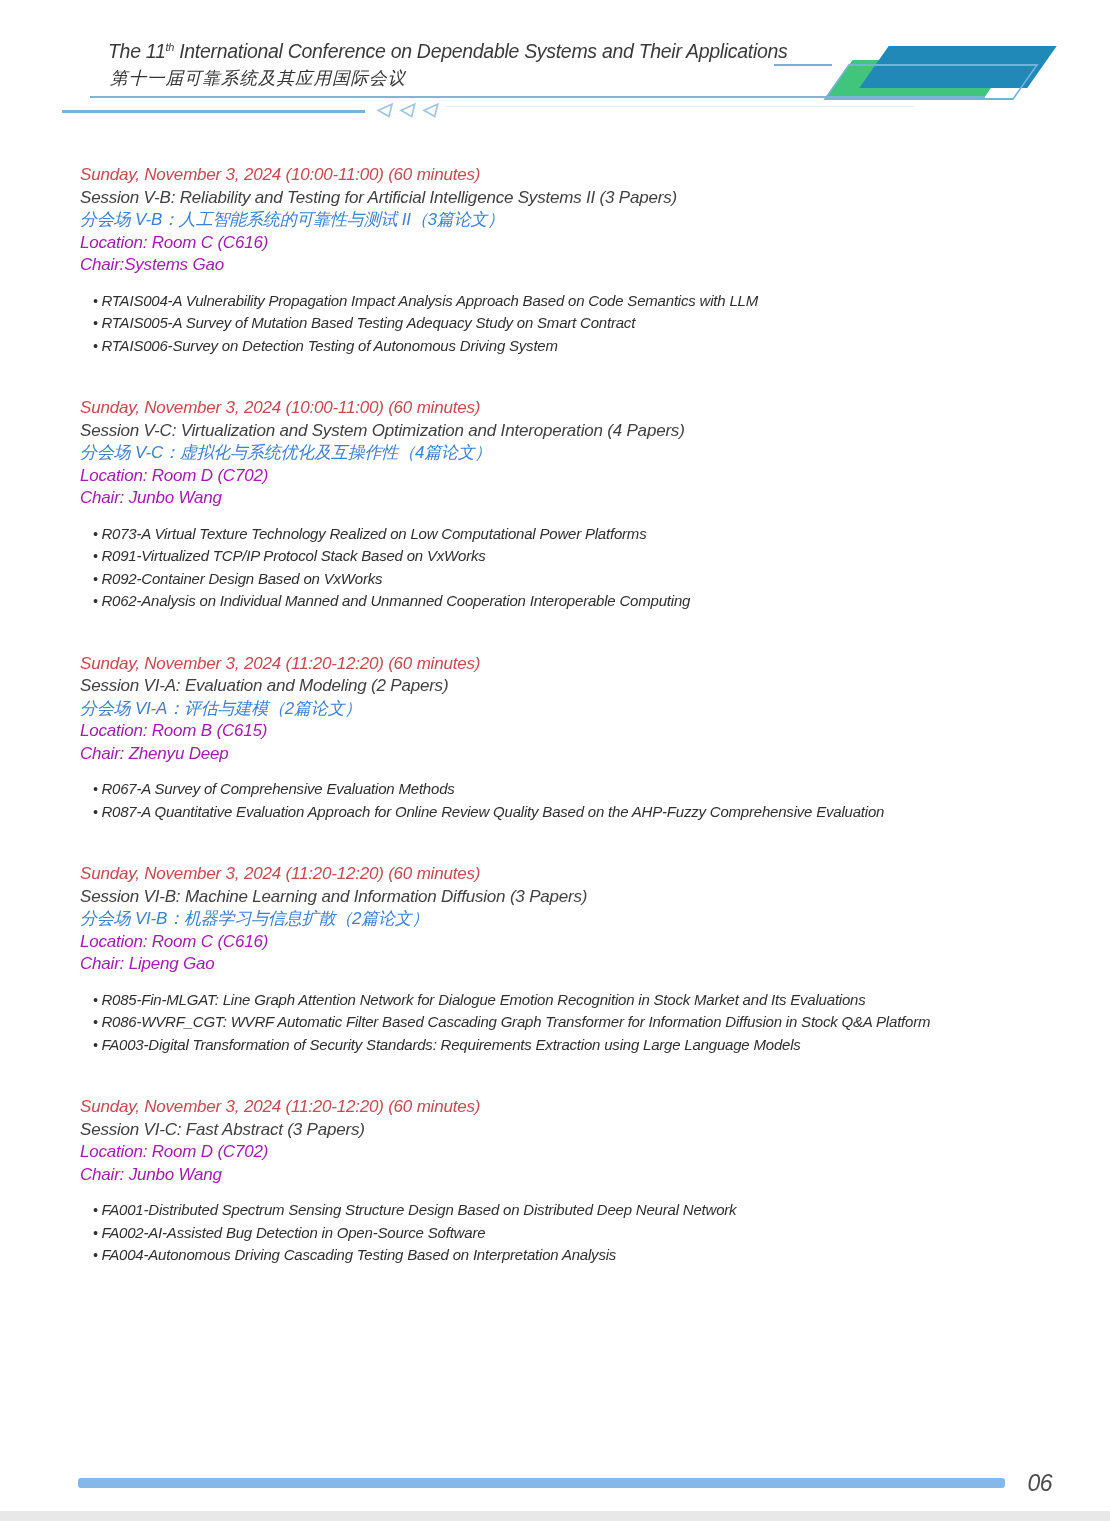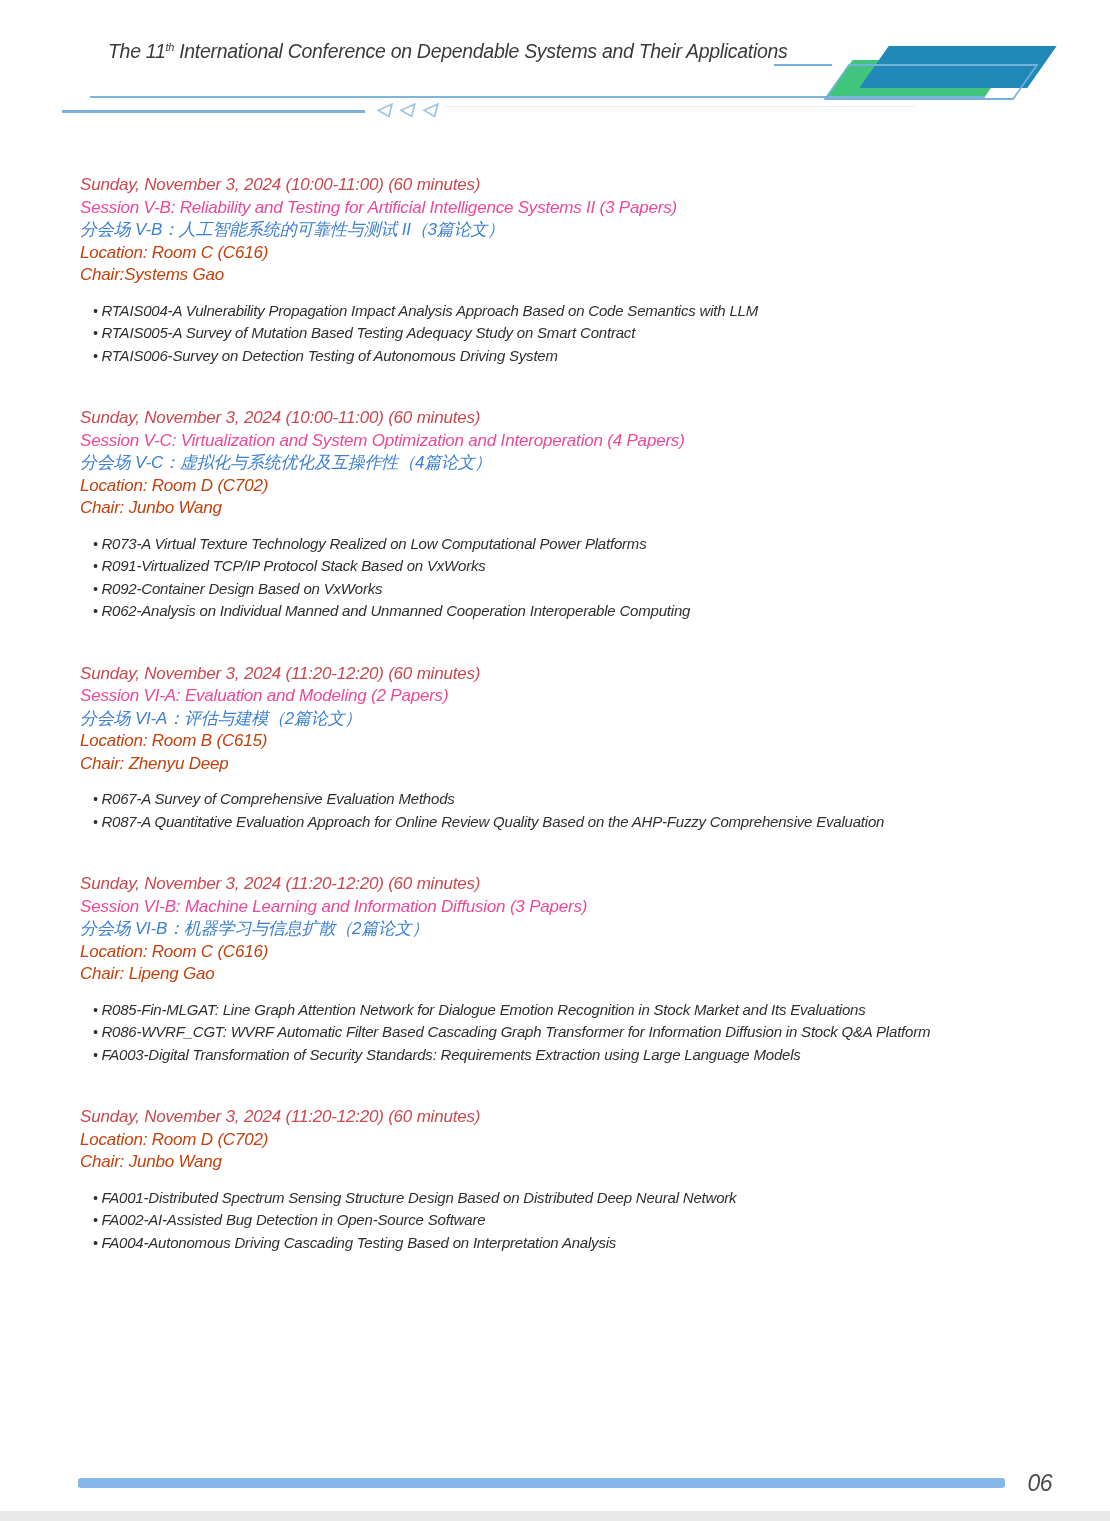--- a/index.html
+++ b/index.html
@@ -51,26 +51,26 @@
   .rule-1 { position: absolute; left: 90px; top: 96px; width: 895px; height: 2px; background: #7db6d9; }
   .rule-2 { position: absolute; left: 62px; top: 110px; width: 303px; height: 3px; background: #79b1d8; }
   .triangles {
     position: absolute; left: 376px; top: 98px;
     font-size: 18px; color: #9dc6e3; letter-spacing: 2px; font-weight: bold;
   }
   .rule-3 { position: absolute; left: 445px; top: 106px; width: 470px; height: 1px; background: #e2eef7; }
 
   
   .content { padding: 16px 60px 0 80px; }
-  .session { margin-bottom: 40px; margin-top: 10px; }
+  .session { margin-bottom: 40px; }
   .session > div { font-size: 17px; line-height: 22.5px; letter-spacing: -0.2px; }
   .s-date  { color: #c9494f; }
-  .s-en    { color: #ec4899; }
+  .s-en    { color: #404040; }
   .s-zh    { color: #3c80d2; letter-spacing: 0.2px; }
-  .s-loc, .s-chair { color: #c2410c; }
+  .s-loc, .s-chair { color: #a21caf; }
 
   .papers { list-style: none; margin: 13px 0 0 13px; }
   .papers li {
     font-size: 15px; line-height: 22.5px; letter-spacing: -0.2px; color: #2f2f2f;
   }
   .papers li::before { content: "• "; font-size: 14px; }
 
   
   .footer-bar {
     position: absolute; left: 78px; top: 1478px; width: 927px; height: 10px;
@@ -81,20 +81,21 @@
     font-size: 23px; color: #4c4c4c; letter-spacing: -0.5px; margin-left: 11px;
   }
 </style>
 </head>
 <body>
 
 <div class="page">
 
   <div class="header">
     <div class="title-en"><span>The 11</span><sup>th</sup><span> International Conference on Dependable Systems and Their Applications</span></div>
+    <div class="title-zh">第十一届可靠系统及其应用国际会议</div>
 
     <div class="deco">
       <div class="deco-green"></div>
       <div class="deco-teal"></div>
       <div class="deco-outline"></div>
       <div class="deco-connector"></div>
     </div>
 
     <div class="rule-1"></div>
     <div class="rule-2"></div>
@@ -151,20 +152,21 @@
       <div class="s-chair">Chair: Lipeng Gao</div>
       <ul class="papers">
         <li>R085-Fin-MLGAT: Line Graph Attention Network for Dialogue Emotion Recognition in Stock Market and Its Evaluations</li>
         <li>R086-WVRF_CGT: WVRF Automatic Filter Based Cascading Graph Transformer for Information Diffusion in Stock Q&amp;A Platform</li>
         <li>FA003-Digital Transformation of Security Standards: Requirements Extraction using Large Language Models</li>
       </ul>
     </section>
 
     <section class="session">
       <div class="s-date">Sunday, November 3, 2024 (11:20-12:20) (60 minutes)</div>
+      <div class="s-en">Session VI-C: Fast Abstract (3 Papers)</div>
       <div class="s-loc">Location: Room D (C702)</div>
       <div class="s-chair">Chair: Junbo Wang</div>
       <ul class="papers">
         <li>FA001-Distributed Spectrum Sensing Structure Design Based on Distributed Deep Neural Network</li>
         <li>FA002-AI-Assisted Bug Detection in Open-Source Software</li>
         <li>FA004-Autonomous Driving Cascading Testing Based on Interpretation Analysis</li>
       </ul>
     </section>
 
   </div>

